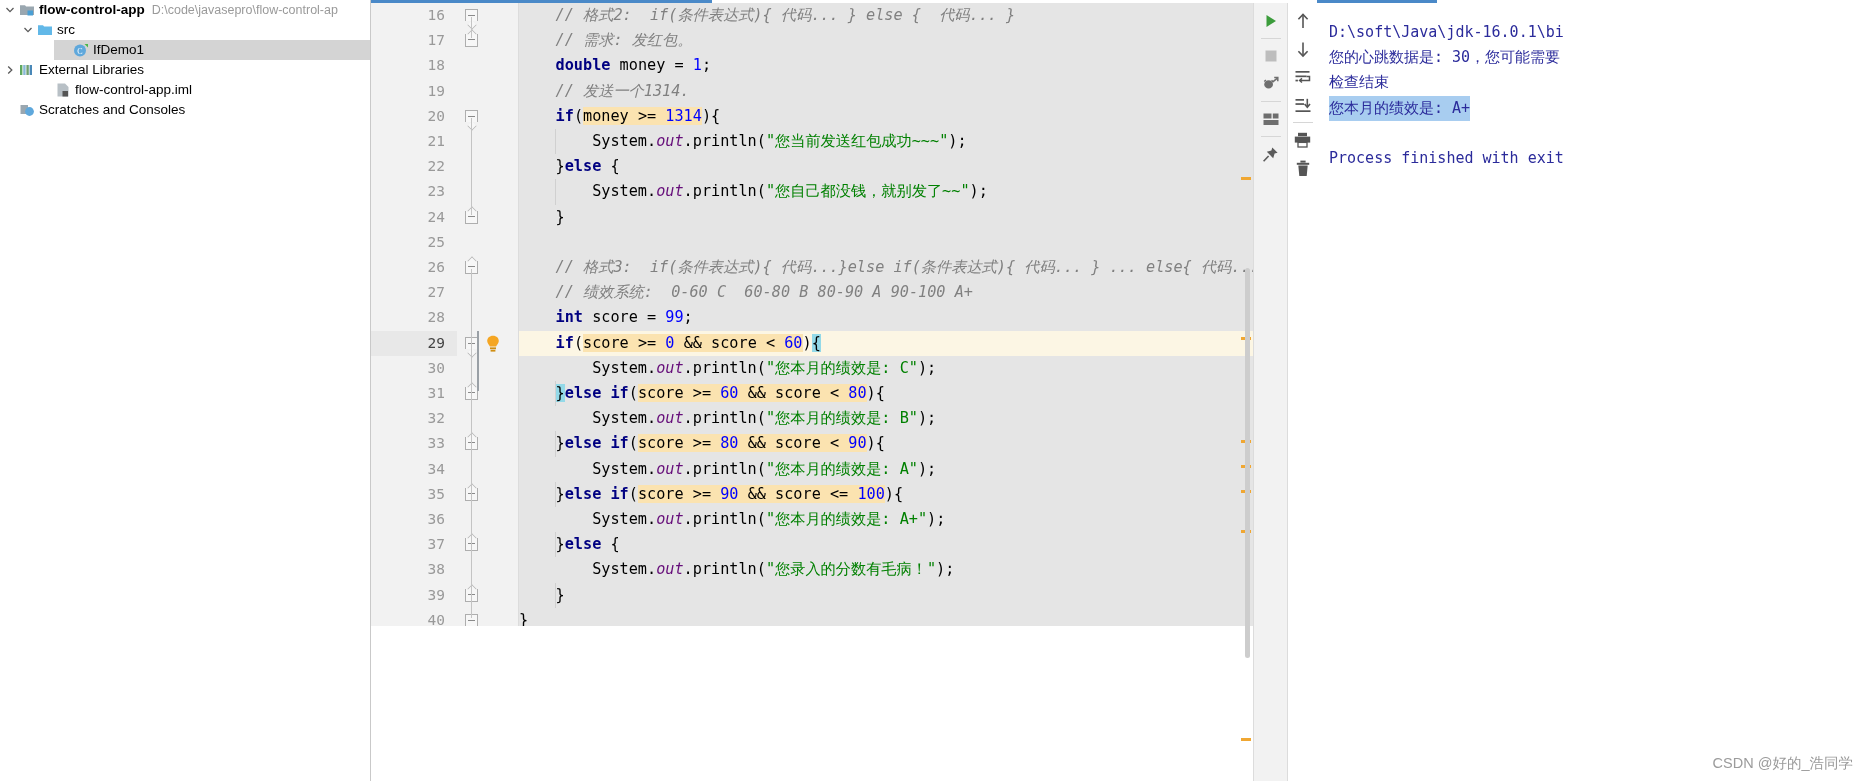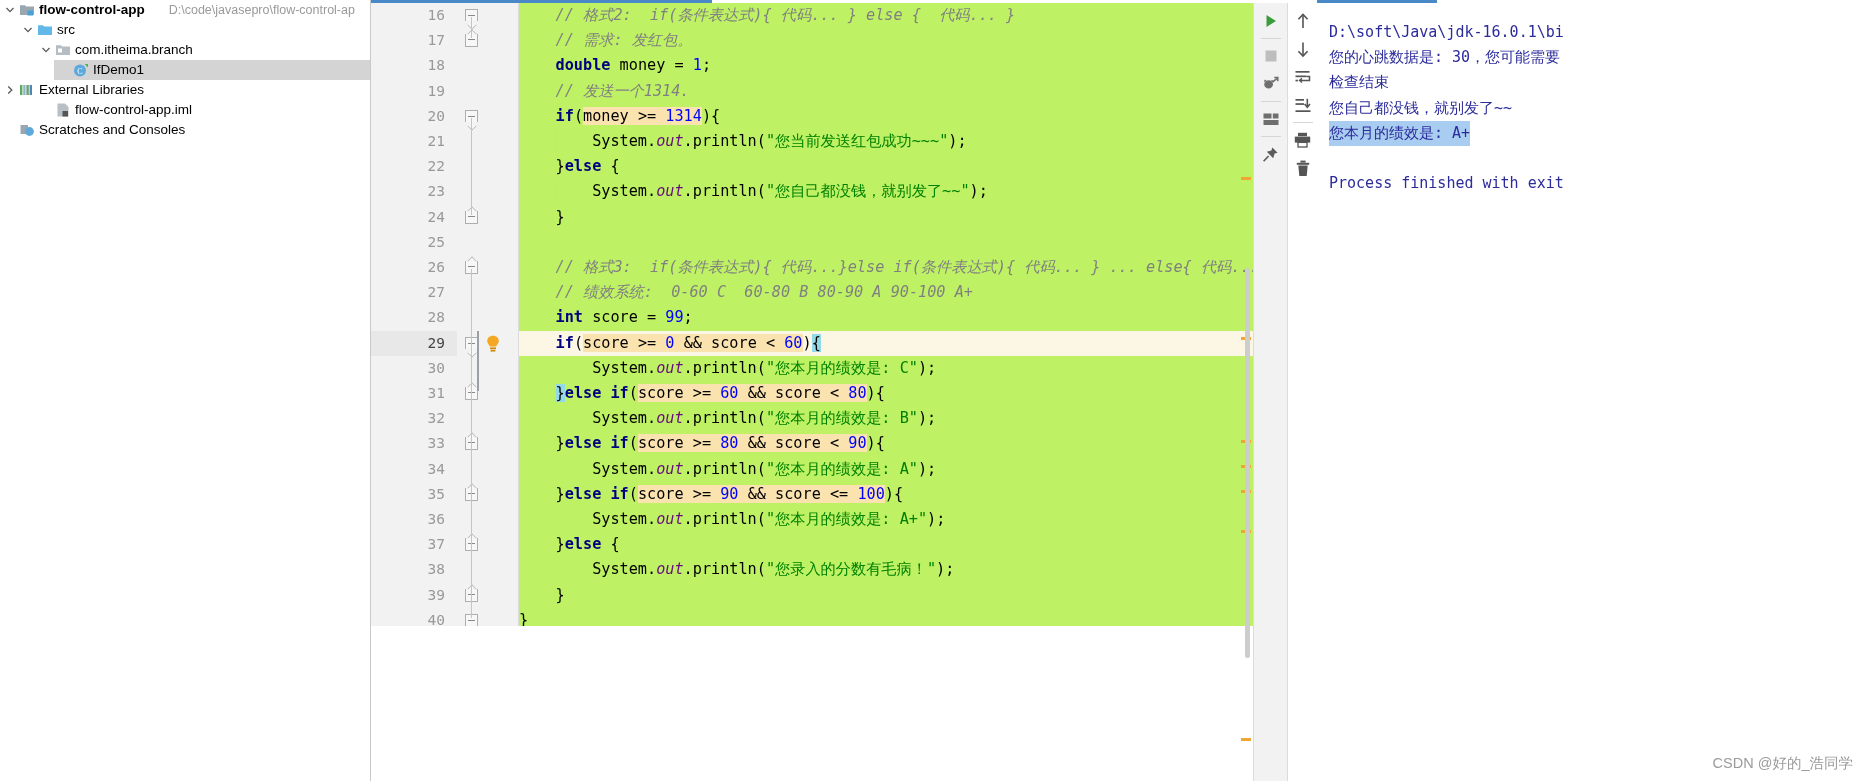--- a/index.html
+++ b/index.html
@@ -29,21 +29,21 @@
   .tree-row.selected { background: #d4d4d4; }
   .arrow {
     width: 16px; height: 20px; flex: 0 0 16px;
     display: flex; align-items: center; justify-content: center;
     color: #5a5a5a; font-size: 11px;
   }
   .arrow svg { display: block; }
   .tico { width: 18px; height: 20px; flex: 0 0 18px; display: flex; align-items: center; justify-content: center; margin-right: 3px; }
   .tlabel { font-size: 13.5px; }
   .tlabel.bold { font-weight: bold; }
-  .tpath { color: #9a9a9a; font-size: 12.5px; margin-left: 24px; }
+  .tpath { color: #9a9a9a; font-size: 12.5px; margin-left: 7px; }
 
   
   #editor-wrap {
     flex: 0 0 946px; width: 946px; height: 626px;
     position: relative; background: #ffffff; overflow: hidden;
   }
   #tab-strip { position: absolute; top: 0; left: 0; width: 946px; height: 3px; }
   #tab-strip .tabmark { position: absolute; left: 0; top: 0; width: 341px; height: 3px; background: #4a89c8; }
 
   #gutter {
@@ -52,21 +52,21 @@
   }
   #fold-col {
     position: absolute; left: 86px; top: 3px; width: 62px; height: 778px;
     background: #f2f2f2;
   }
   #gutter-edge {
     position: absolute; left: 147px; top: 3px; width: 1px; height: 778px; background: #dcdcdc;
   }
   #code-area {
     position: absolute; left: 148px; top: 3px; right: 0; height: 778px;
-    background: #bef264; overflow: hidden;
+    background: #e5e5e5; overflow: hidden;
   }
   .lnum {
     position: absolute; right: 12px; top: 0;
     height: 25.2px; line-height: 25.2px;
     font-family: "DejaVu Sans Mono", monospace;
     font-size: 14.5px; color: #999999;
   }
   .lnum.cur { color: #444444; }
   .gutter-hl { position: absolute; left: 0; width: 86px; height: 25.2px; background: #e8e8e8; }
   .line-hl { position: absolute; left: 0; width: 100%; height: 25.2px; background: #fcf6e4; }
@@ -192,34 +192,20 @@
             <svg width="10" height="10" viewBox="0 0 10 10">
               <path d="M1.5 3 L5 6.6 L8.5 3" fill="none" stroke="#5a5a5a" stroke-width="1.3"></path>
             </svg>
           </span>
           <span class="tico">
             <svg width="16" height="16" viewBox="0 0 16 16">
               <path d="M1 3.2 L6 3.2 L7.1 4.6 L15 4.6 L15 13 L1 13 Z" fill="#62b8e8"></path>
             </svg>
           </span>
           <span class="tlabel">src</span>
-        </div>
-        <div class="tree-row" style="margin-left: 36px;">
-          <span class="arrow">
-            <svg width="10" height="10" viewBox="0 0 10 10">
-              <path d="M1.5 3 L5 6.6 L8.5 3" fill="none" stroke="#5a5a5a" stroke-width="1.3"></path>
-            </svg>
-          </span>
-          <span class="tico">
-            <svg width="16" height="16" viewBox="0 0 16 16">
-              <path d="M1 3.2 L6 3.2 L7.1 4.6 L15 4.6 L15 13 L1 13 Z" fill="#b5bcc2"></path>
-              <rect x="3" y="6.5" width="4" height="4" fill="#ffffff"></rect>
-            </svg>
-          </span>
-          <span class="tlabel">com.itheima.branch</span>
         </div>
         <div class="tree-row selected" style="margin-left: 54px;">
           <span class="arrow"></span>
           <span class="tico">
             <svg width="16" height="16" viewBox="0 0 16 16">
               <circle cx="7" cy="8.5" r="6" fill="#5fa8dc"></circle>
               <text x="7" y="12" font-size="8" fill="#ffffff" text-anchor="middle" font-family="serif">C</text>
               <path d="M11.5 2 L15 2 L15 5.5 Z" fill="#49b849"></path>
             </svg>
           </span>
@@ -476,21 +462,20 @@
       </svg>
     </div>
   </div>
 
   <div id="console">
     <div id="console-tabmark"></div>
     <div id="console-body">
         <div class="cline-wrap"><span class="cline">D:\soft\Java\jdk-16.0.1\bi</span></div>
         <div class="cline-wrap"><span class="cline">您的心跳数据是: 30，您可能需要</span></div>
         <div class="cline-wrap"><span class="cline">检查结束</span></div>
-        <div class="cline-wrap"><span class="cline">您自己都没钱，就别发了~~</span></div>
         <div class="cline-wrap"><span class="cline sel">您本月的绩效是: A+</span></div>
         <div class="cline-wrap"><span class="cline"></span></div>
         <div class="cline-wrap"><span class="cline">Process finished with exit</span></div>
       </div>
     <div id="watermark">CSDN @好的_浩同学</div>
   </div>
 
 </div>
 
 </body></html>

